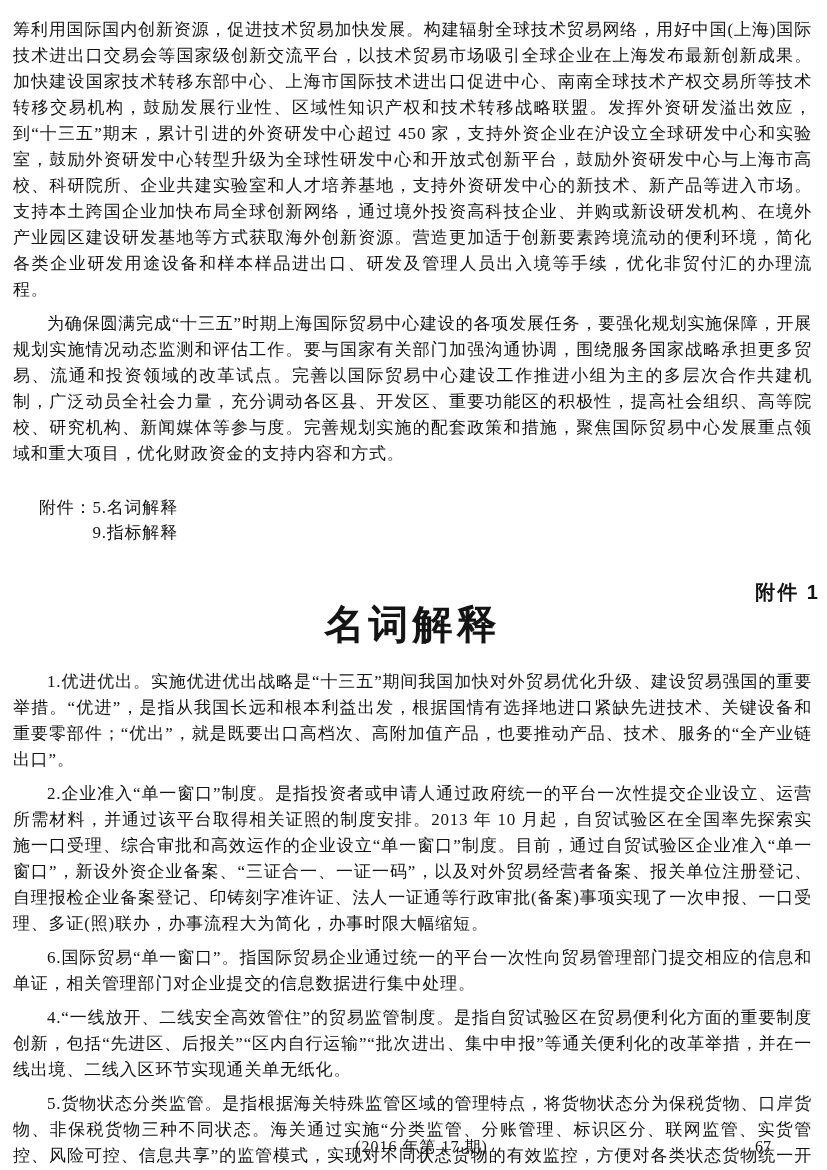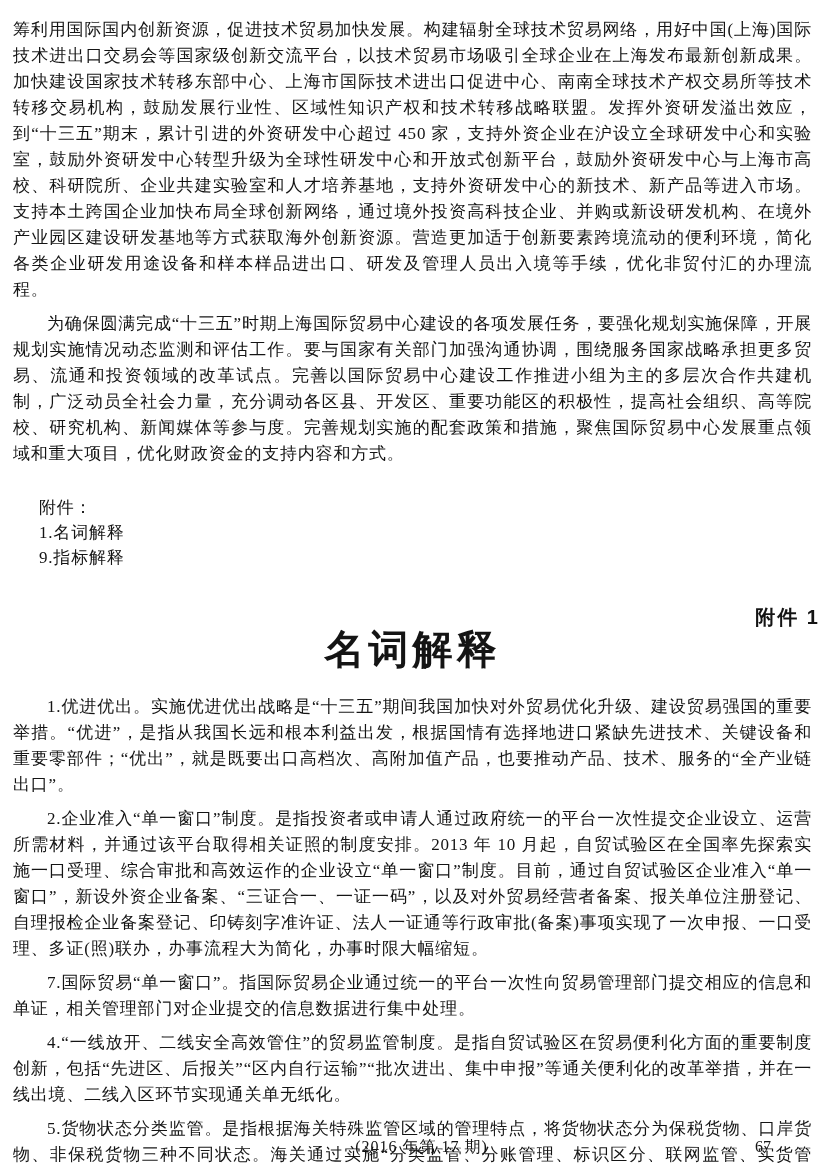--- a/index.html
+++ b/index.html
@@ -37,21 +37,20 @@
     text-indent: 0; 
   }
   
   .attachments {
     margin-top: 28px;
     padding-left: 34px;
     display: flex;
     font-size: 17px;
     line-height: 25px;
     letter-spacing: 0.8px;
-    flex-direction: column;
   }
   .attachments .att-label {
     white-space: nowrap;
   }
   .attachments .att-items > div {
     white-space: nowrap;
   }
   
   .attachment-heading {
     margin-top: 34px;
@@ -103,33 +102,33 @@
 <div class="page">
 
   <div class="body-text">
     <p>筹利用国际国内创新资源，促进技术贸易加快发展。构建辐射全球技术贸易网络，用好中国(上海)国际技术进出口交易会等国家级创新交流平台，以技术贸易市场吸引全球企业在上海发布最新创新成果。加快建设国家技术转移东部中心、上海市国际技术进出口促进中心、南南全球技术产权交易所等技术转移交易机构，鼓励发展行业性、区域性知识产权和技术转移战略联盟。发挥外资研发溢出效应，到“十三五”期末，累计引进的外资研发中心超过 450 家，支持外资企业在沪设立全球研发中心和实验室，鼓励外资研发中心转型升级为全球性研发中心和开放式创新平台，鼓励外资研发中心与上海市高校、科研院所、企业共建实验室和人才培养基地，支持外资研发中心的新技术、新产品等进入市场。支持本土跨国企业加快布局全球创新网络，通过境外投资高科技企业、并购或新设研发机构、在境外产业园区建设研发基地等方式获取海外创新资源。营造更加适于创新要素跨境流动的便利环境，简化各类企业研发用途设备和样本样品进出口、研发及管理人员出入境等手续，优化非贸付汇的办理流程。</p>
       <p>为确保圆满完成“十三五”时期上海国际贸易中心建设的各项发展任务，要强化规划实施保障，开展规划实施情况动态监测和评估工作。要与国家有关部门加强沟通协调，围绕服务国家战略承担更多贸易、流通和投资领域的改革试点。完善以国际贸易中心建设工作推进小组为主的多层次合作共建机制，广泛动员全社会力量，充分调动各区县、开发区、重要功能区的积极性，提高社会组织、高等院校、研究机构、新闻媒体等参与度。完善规划实施的配套政策和措施，聚焦国际贸易中心发展重点领域和重大项目，优化财政资金的支持内容和方式。</p>
   </div>
 
   <div class="attachments">
     <span class="att-label">附件：</span>
     <div class="att-items">
-      <div>1.名词解释</div>
+      <div>5.名词解释</div>
         <div>9.指标解释</div>
     </div>
   </div>
 
   <div class="attachment-heading">附件 1</div>
 
   <div class="doc-title">名词解释</div>
 
   <div class="definitions">
     <p>1.优进优出。实施优进优出战略是“十三五”期间我国加快对外贸易优化升级、建设贸易强国的重要举措。“优进”，是指从我国长远和根本利益出发，根据国情有选择地进口紧缺先进技术、关键设备和重要零部件；“优出”，就是既要出口高档次、高附加值产品，也要推动产品、技术、服务的“全产业链出口”。</p>
       <p>2.企业准入“单一窗口”制度。是指投资者或申请人通过政府统一的平台一次性提交企业设立、运营所需材料，并通过该平台取得相关证照的制度安排。2013 年 10 月起，自贸试验区在全国率先探索实施一口受理、综合审批和高效运作的企业设立“单一窗口”制度。目前，通过自贸试验区企业准入“单一窗口”，新设外资企业备案、“三证合一、一证一码”，以及对外贸易经营者备案、报关单位注册登记、自理报检企业备案登记、印铸刻字准许证、法人一证通等行政审批(备案)事项实现了一次申报、一口受理、多证(照)联办，办事流程大为简化，办事时限大幅缩短。</p>
-      <p>7.国际贸易“单一窗口”。指国际贸易企业通过统一的平台一次性向贸易管理部门提交相应的信息和单证，相关管理部门对企业提交的信息数据进行集中处理。</p>
+      <p>6.国际贸易“单一窗口”。指国际贸易企业通过统一的平台一次性向贸易管理部门提交相应的信息和单证，相关管理部门对企业提交的信息数据进行集中处理。</p>
       <p>4.“一线放开、二线安全高效管住”的贸易监管制度。是指自贸试验区在贸易便利化方面的重要制度创新，包括“先进区、后报关”“区内自行运输”“批次进出、集中申报”等通关便利化的改革举措，并在一线出境、二线入区环节实现通关单无纸化。</p>
       <p>5.货物状态分类监管。是指根据海关特殊监管区域的管理特点，将货物状态分为保税货物、口岸货物、非保税货物三种不同状态。海关通过实施“分类监管、分账管理、标识区分、联网监管、实货管控、风险可控、信息共享”的监管模式，实现对不同状态货物的有效监控，方便对各类状态货物统一开展物流配</p>
   </div>
 
   <div class="footer">
     <div class="issue">(2016 年第 17 期)</div>
     <div class="page-no">67</div>
   </div>
 
 </div>

